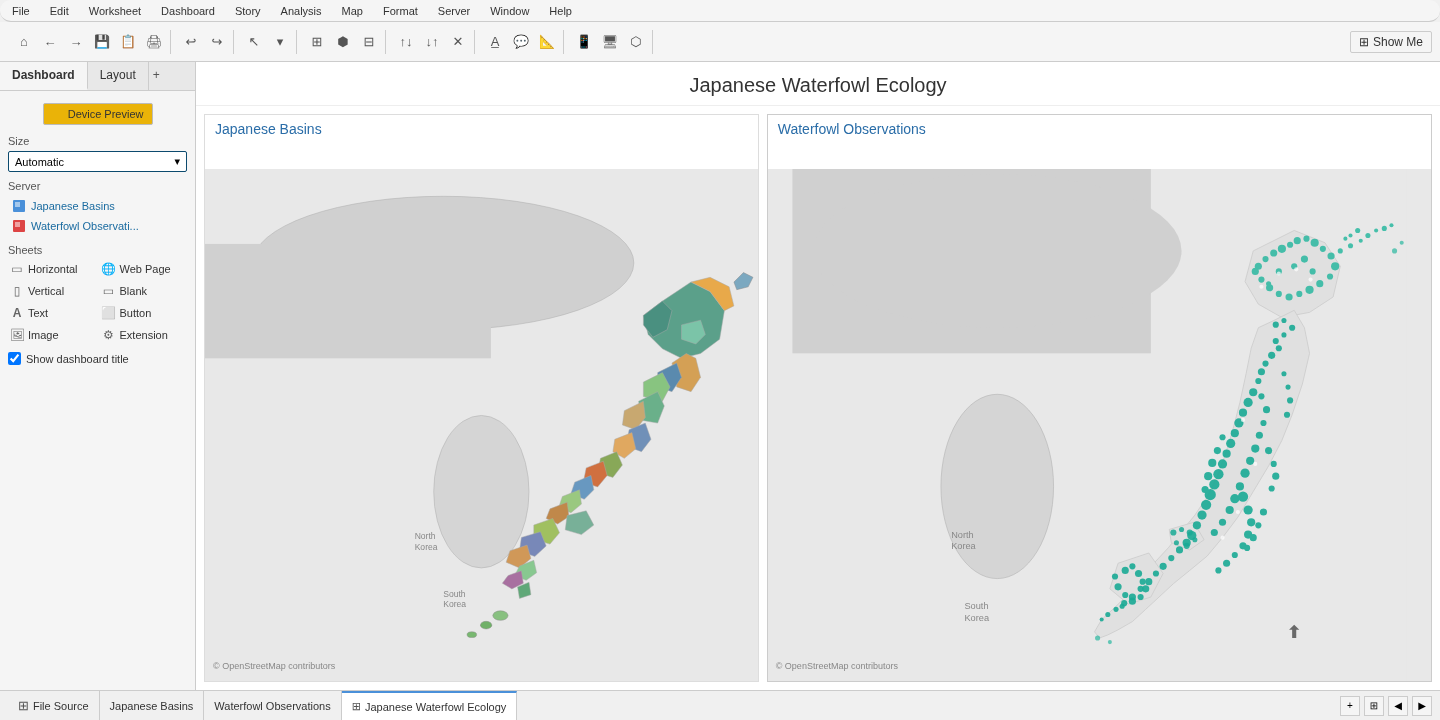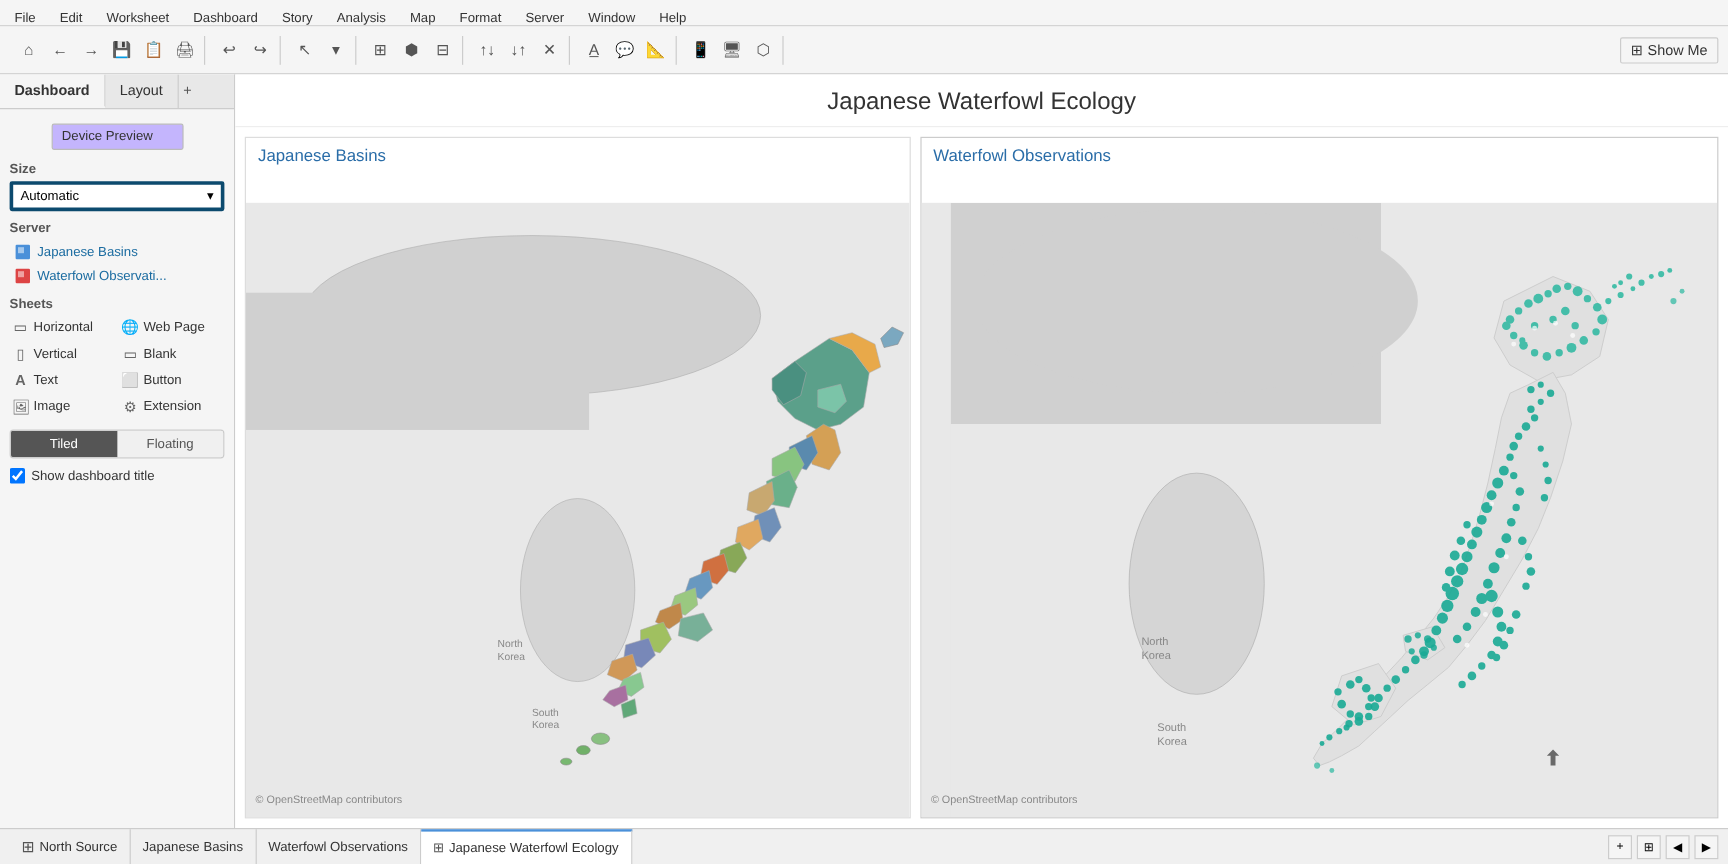--- a/index.html
+++ b/index.html
@@ -4,23 +4,24 @@
   <style>
     * { margin: 0; padding: 0; box-sizing: border-box; }
     body { width: 1440px; height: 720px; overflow: hidden; font-family: 'Segoe UI', Arial, sans-serif; font-size: 12px; background: #f0f0f0; }
 
     
     .menu-bar {
       height: 22px;
       background: #f5f5f5;
       border-bottom: 1px solid #ccc;
       display: flex;
-      align-items: flex-end;
+      align-items: center;
       padding: 0 8px;
       gap: 12px;
+      border-radius: 11px;
     }
     .menu-item {
       font-size: 11px;
       color: #333;
       cursor: pointer;
       padding: 0 4px;
     }
 
     
     .toolbar {
@@ -106,38 +107,38 @@
       color: #555;
     }
     .sidebar-content { padding: 8px; flex: 1; overflow-y: auto; }
     
     .device-preview-btn {
       display: block;
       width: 110px;
       margin: 4px auto 10px auto;
       padding: 4px 8px;
       border: 1px solid #bbb;
-      background: #c4b5fd;
+      background: #eab308;
       border-radius: 2px;
       cursor: pointer;
       font-size: 11px;
       color: #333;
-      text-align: left;
+      text-align: right;
     }
 
     .sidebar-section-label {
       font-size: 11px;
-      font-weight: 700;
+      font-weight: 400;
       color: #555;
       margin: 8px 0 4px 0;
     }
     .size-dropdown {
       display: flex;
       align-items: center;
-      border: 3px solid #0c4a6e;
+      border: 1px solid #0c4a6e;
       background: white;
       padding: 3px 6px;
       border-radius: 2px;
       cursor: pointer;
       font-size: 11px;
       width: 100%;
       justify-content: space-between;
     }
 
     .sheet-item {
@@ -436,24 +437,20 @@
         <div class="obj-item">
           <span class="obj-icon">🖼</span>
           <span>Image</span>
         </div>
         <div class="obj-item">
           <span class="obj-icon">⚙</span>
           <span>Extension</span>
         </div>
       </div>
 
-      <div class="layout-btns">
-        <div class="layout-btn active">Tiled</div>
-        <div class="layout-btn">Floating</div>
-      </div>
 
       <div class="show-title-row">
         <input type="checkbox" checked="" style="">
         <span>Show dashboard title</span>
       </div>
     </div>
   </div>
 
   <div class="content-area">
     <div class="dashboard-title">Japanese Waterfowl Ecology</div>
@@ -716,21 +713,21 @@
         </div>
       </div>
 
     </div>
   </div>
 </div>
 
 <div class="status-bar">
   <div class="status-tab">
     <span style="color:#555; font-size:13px">⊞</span>
-    <span>North Source</span>
+    <span>File Source</span>
   </div>
   <div class="status-tab">
     <span>Japanese Basins</span>
   </div>
   <div class="status-tab">
     <span>Waterfowl Observations</span>
   </div>
   <div class="status-tab active">
     <span style="color:#555; font-size:11px">⊞</span>
     <span>Japanese Waterfowl Ecology</span>

